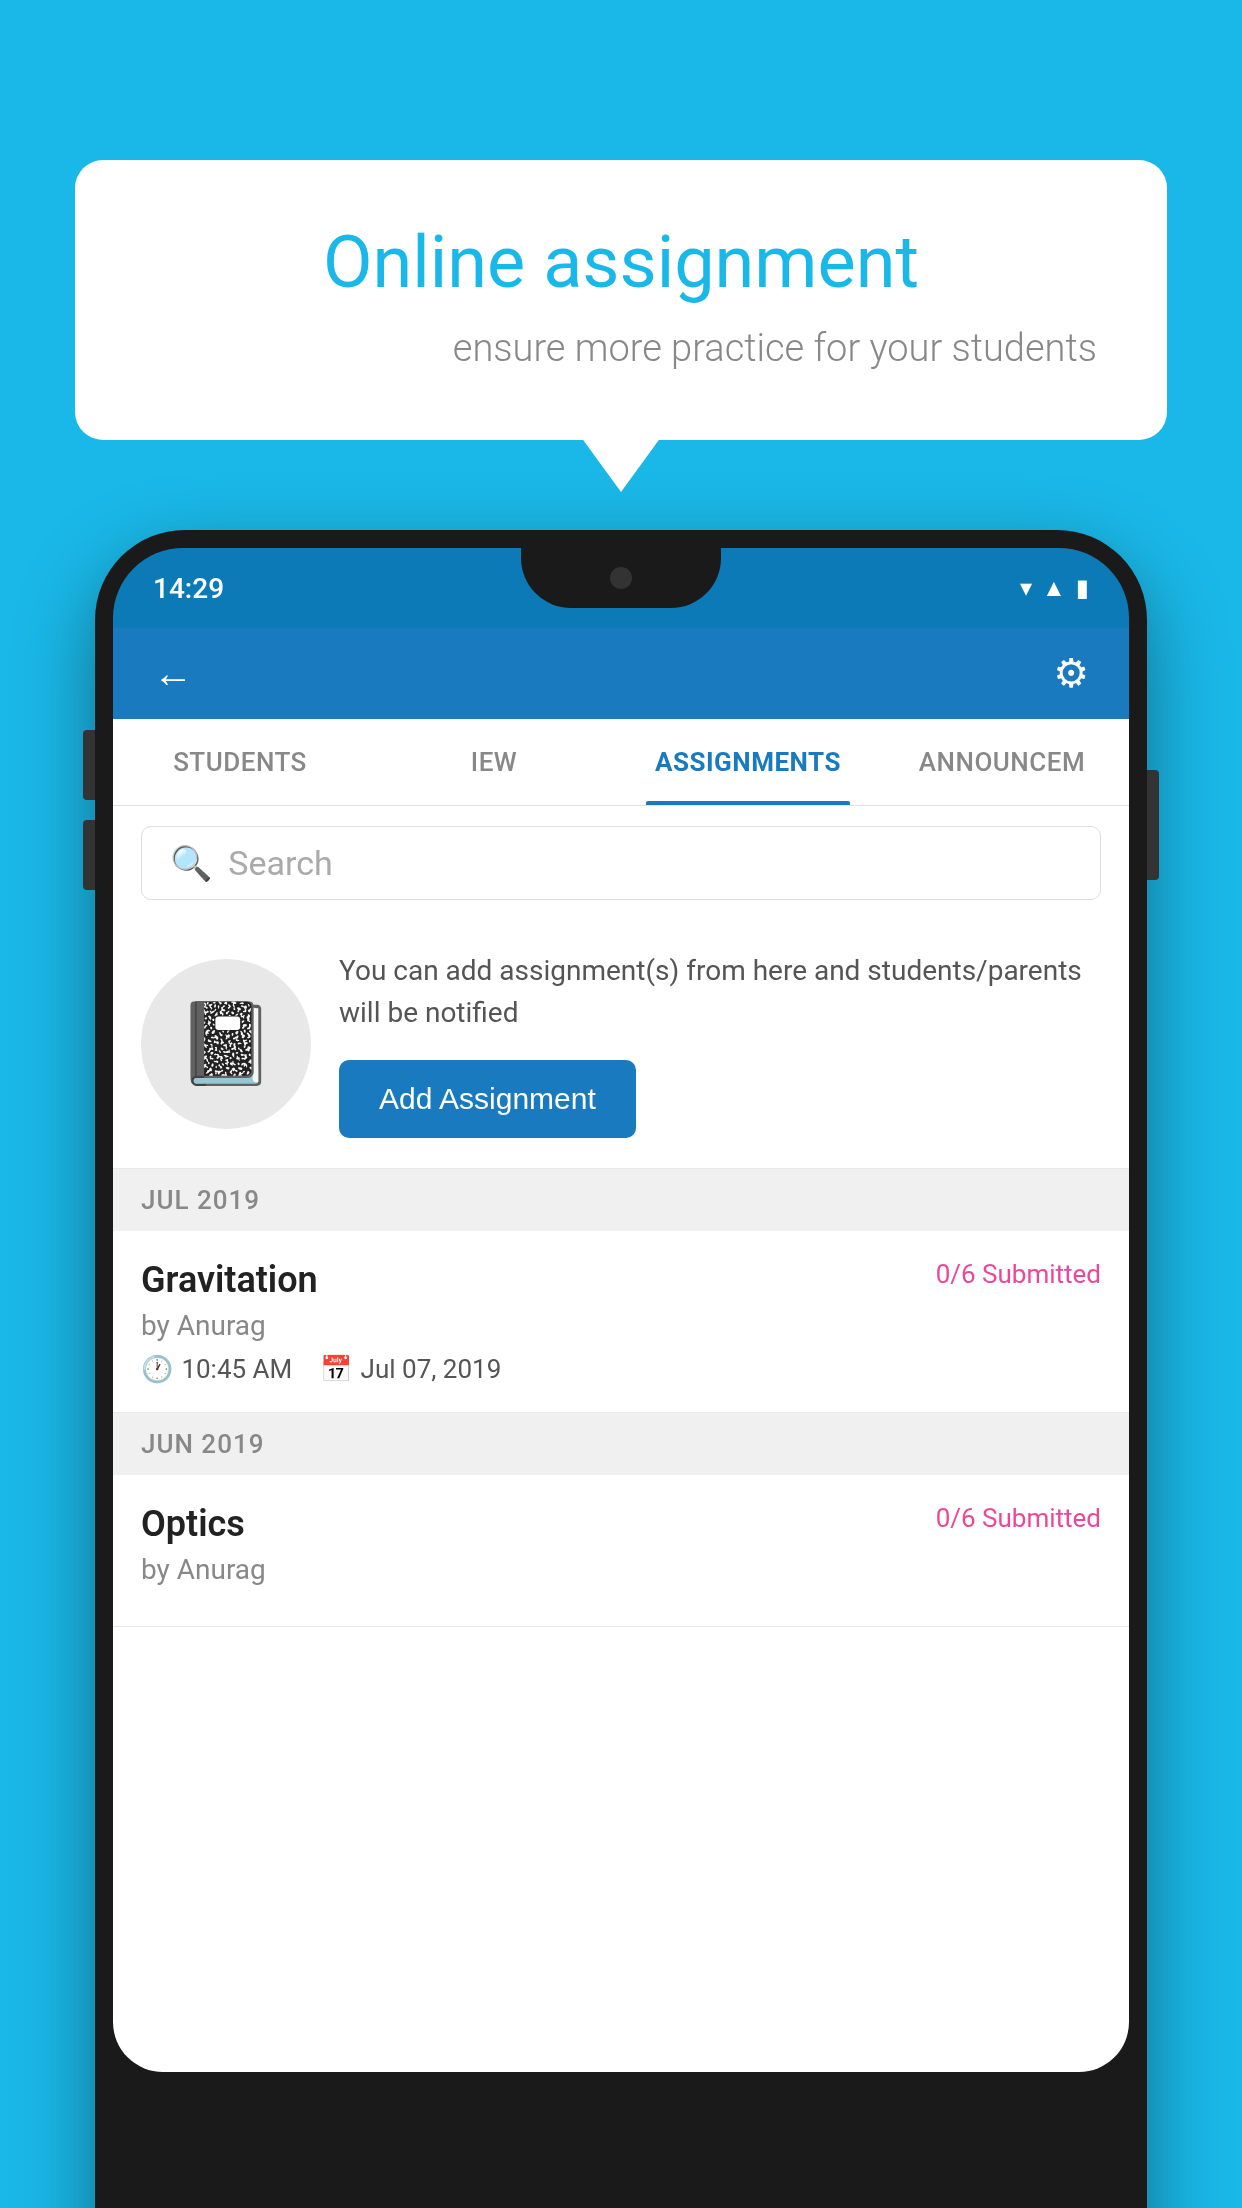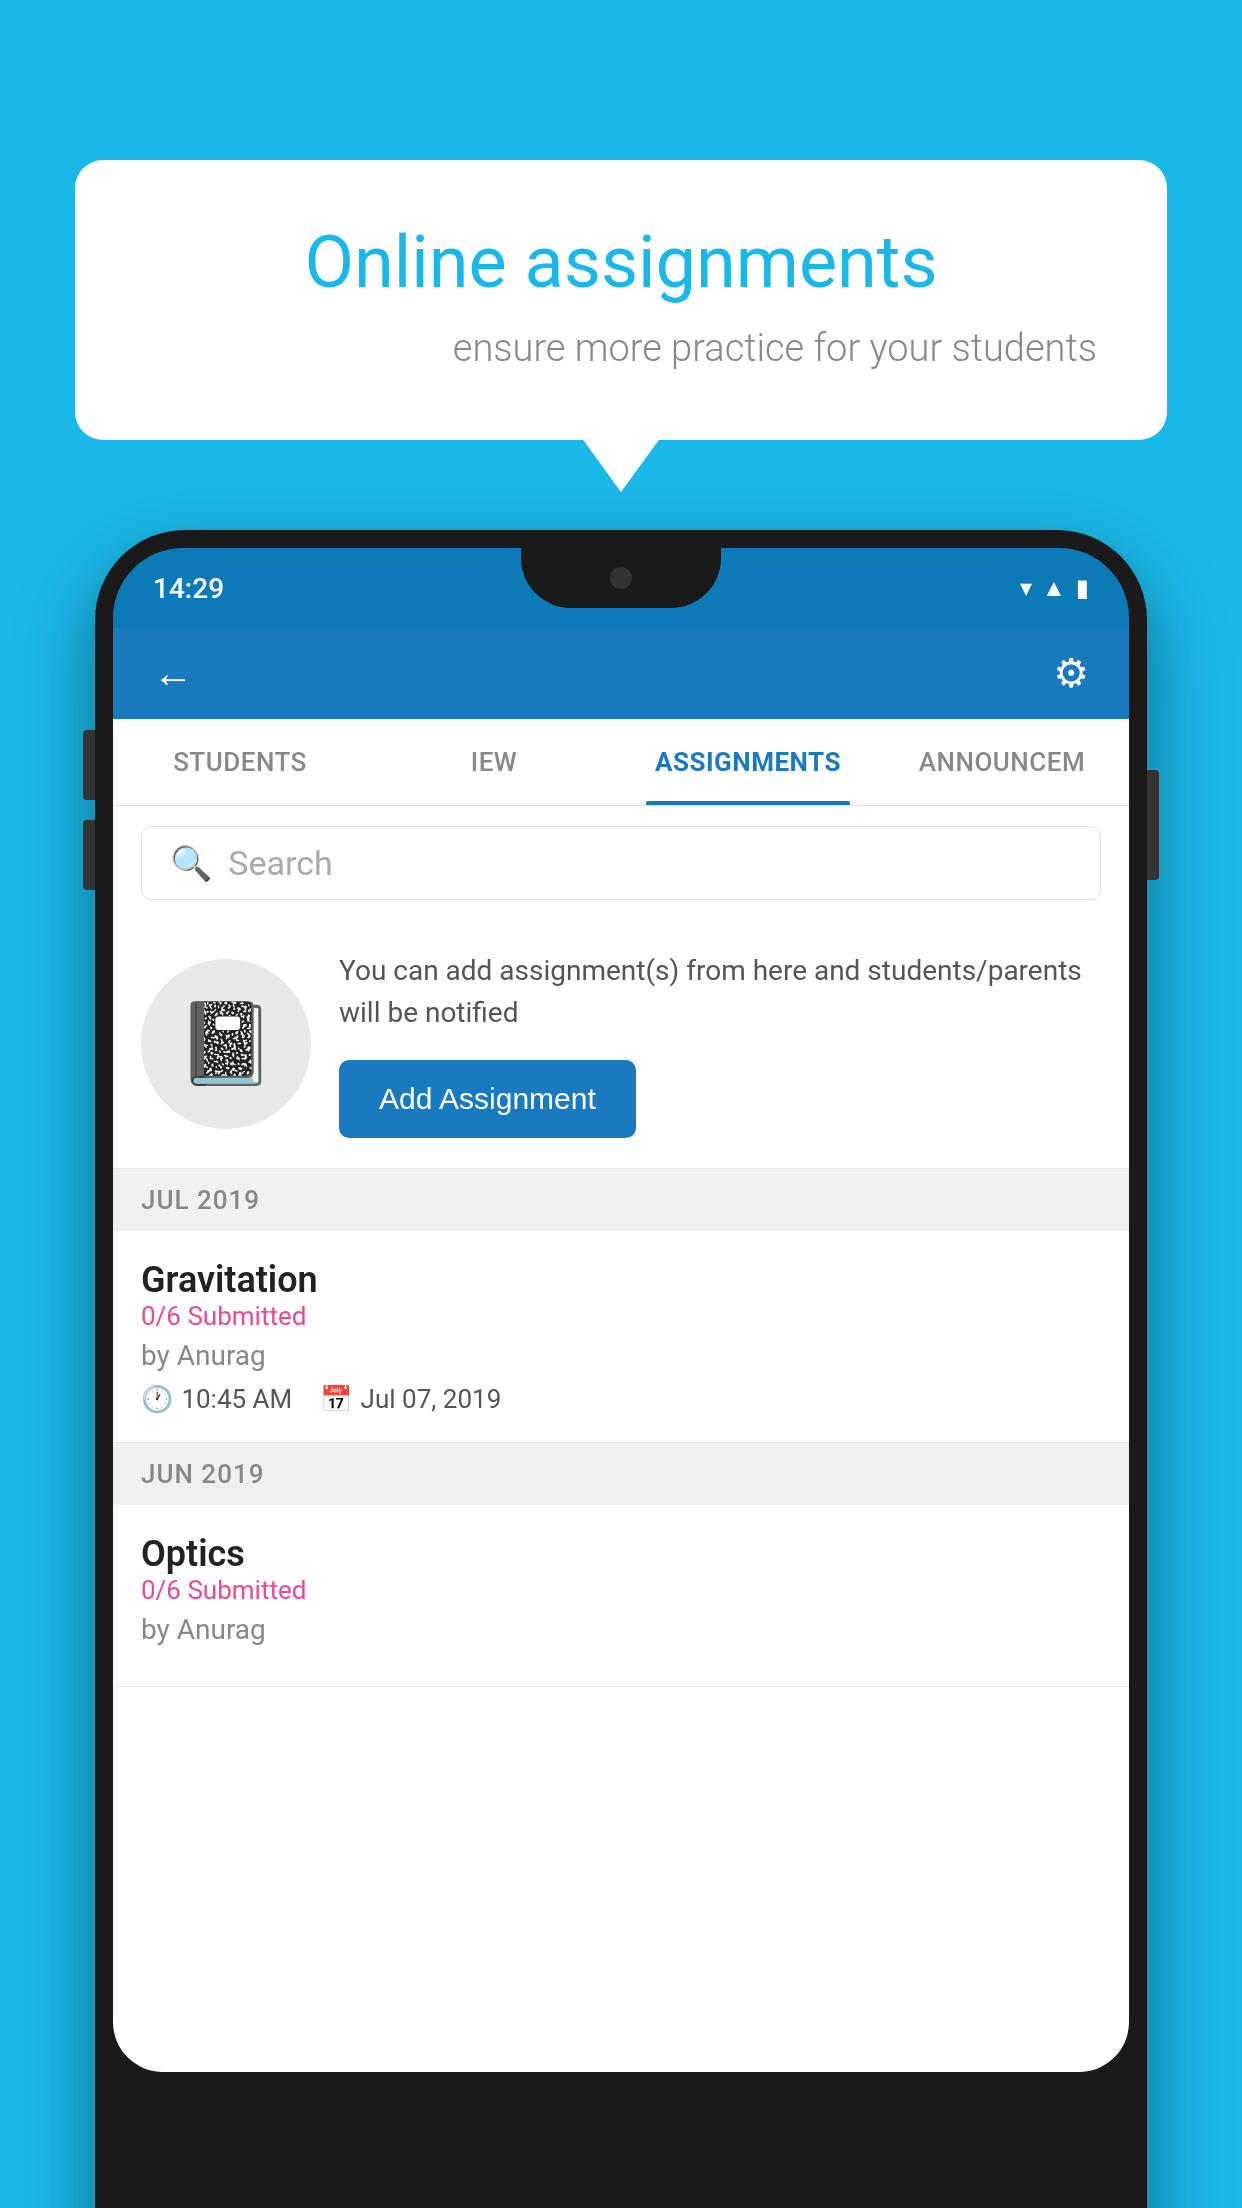--- a/index.html
+++ b/index.html
@@ -294,21 +294,20 @@
       padding: 28px;
       background: white;
       border-bottom: 1px solid #e8e8e8;
     }
 
     .assignment-row1 {
       display: flex;
       justify-content: space-between;
       align-items: flex-start;
       margin-bottom: 8px;
-      flex-direction: column;
     }
 
     .assignment-name {
       font-size: 36px;
       font-weight: 600;
       color: #222;
     }
 
     .assignment-submitted {
       font-size: 26px;
@@ -369,21 +368,21 @@
       height: 110px;
       background: #333;
       border-radius: 0 4px 4px 0;
     }
   </style>
 </head>
 <body>
 
 <div class="speech-bubble-container">
   <div class="speech-bubble">
-    <div class="speech-bubble-title">Online assignments</div>
+    <div class="speech-bubble-title">Online assignment</div>
     <div class="speech-bubble-subtitle">ensure more practice for your students</div>
   </div>
 </div>
 
 <div class="phone-container">
   <div class="phone-outer">
     <div class="volume-btn-left"></div>
     <div class="volume-btn-left2"></div>
     <div class="power-btn-right"></div>
 

